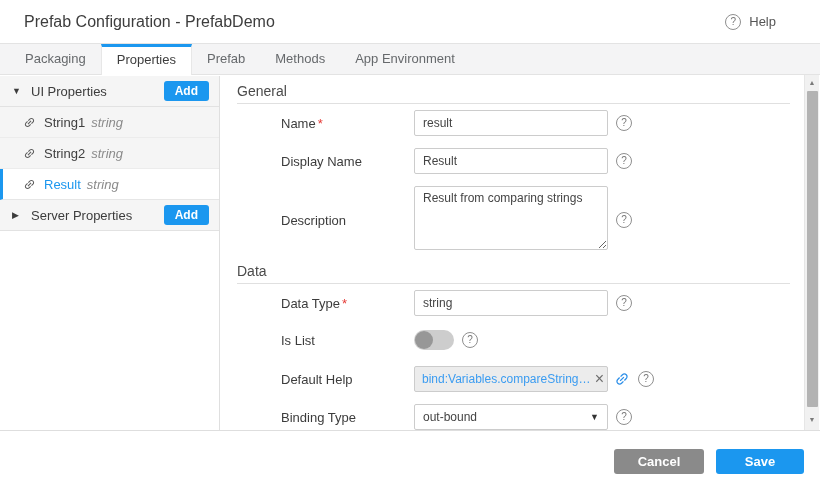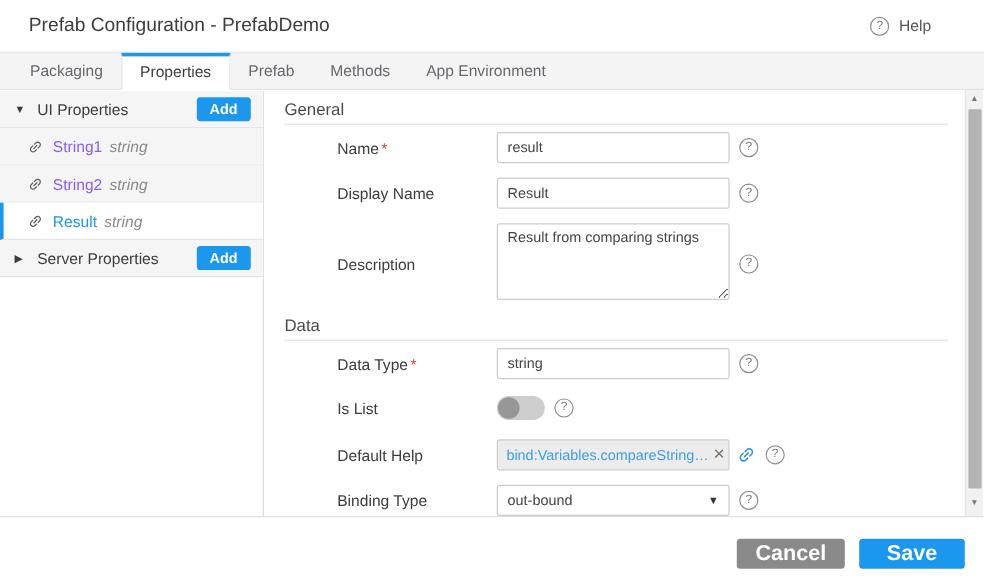--- a/index.html
+++ b/index.html
@@ -19,21 +19,21 @@
 
   
   .sidebar { position:absolute; left:0; top:76px; width:220px; height:355px; border-right:1px solid #dfdfdf; background:#fff; }
   .group-header { height:31px; display:flex; align-items:center; padding:0 10px 0 12px; background:#f5f5f5; border-bottom:1px solid #e2e2e2; cursor:pointer; }
   .caret { font-size:9px; color:#3c3c3c; margin-right:9px; width:10px; }
   .group-label { font-size:13px; color:#3c3c3c; }
   .add-btn { margin-left:auto; background:#1b97ef; color:#fff; font-size:12px; font-weight:bold; border:none; border-radius:3px; padding:3px 11px; cursor:pointer; }
   .prop-item { height:31px; display:flex; align-items:center; padding-left:23px; background:#f5f5f5; border-bottom:1px solid #ececec; cursor:pointer; }
   .prop-item.selected { background:#fff; border-left:3px solid #1b97ef; padding-left:20px; border-bottom:1px solid #e6e6e6; }
   .chain { width:13px; height:13px; margin-right:8px; flex:0 0 auto; transform:rotate(-45deg); fill:#5c5c5c; }
-  .prop-name { color:#8b5cf6; }
+  .prop-name { color:#404040; }
   .prop-item.selected .prop-name { color:#1b97ef; }
   .prop-type { font-style:italic; color:#8a8a8a; margin-left:6px; }
 
   
   .main { position:absolute; left:220px; top:75px; width:584px; height:356px; background:#fff; padding:8px 14px 0 17px; overflow:hidden; }
   .section-title { font-size:14px; color:#4a4a4a; font-weight:normal; margin:0 0 4px 0; }
   .rule { border:none; border-top:1px solid #e0e0e0; height:0; }
   .frow { display:flex; align-items:center; margin-top:12px; }
   .frow.top { align-items:center; }
   .frow.first { margin-top:6px; }
@@ -61,21 +61,21 @@
   .select-arrow { font-size:9px; color:#333; }
 
   
   .scrollbar { position:absolute; right:1px; top:75px; width:15px; height:355px; background:#f1f1f1; border-left:1px solid #e6e6e6; }
   .sb-arrow { height:15px; text-align:center; font-size:7px; color:#7a7a7a; line-height:15px; cursor:pointer; }
   .sb-arrow.down { position:absolute; bottom:3px; left:0; right:0; }
   .sb-thumb { position:absolute; top:16px; left:2px; width:11px; height:316px; background:#b3b3b3; border-radius:1px; cursor:pointer; }
 
   
   .footer { position:absolute; left:0; bottom:0; width:820px; height:59px; background:#fff; border-top:1px solid #dedede; }
-  .btn { position:absolute; top:18px; height:25px; border:none; border-radius:3px; color:#fff; font-size:18px; font-weight:bold; font-family:"Liberation Sans",sans-serif; cursor:pointer; }
+  .btn { position:absolute; top:18px; height:25px; border:none; border-radius:3px; color:#fff; font-size:13px; font-weight:bold; font-family:"Liberation Sans",sans-serif; cursor:pointer; }
   .btn-cancel { right:116px; width:90px; background:#8a8a8a; }
   .btn-save { right:16px; width:88px; background:#1b97ef; }
 </style>
 </head>
 <body>
 
 <div class="titlebar">
   <div class="title">Prefab Configuration - PrefabDemo</div>
   <div class="help-wrap">
     <span class="qcircle">?</span>

